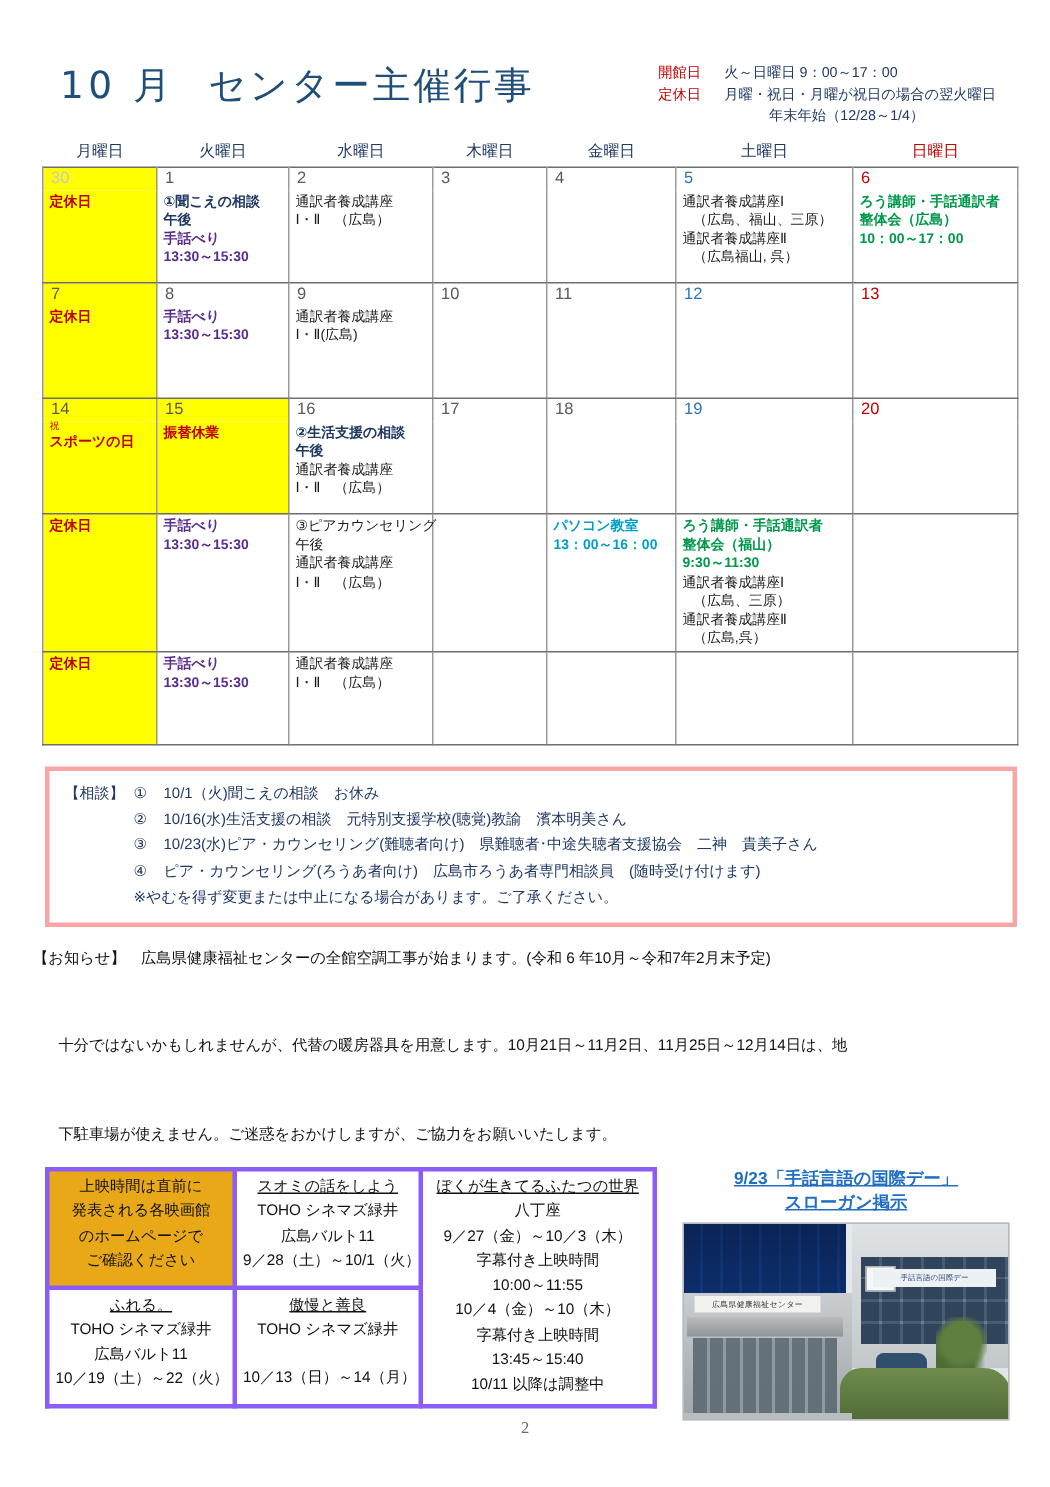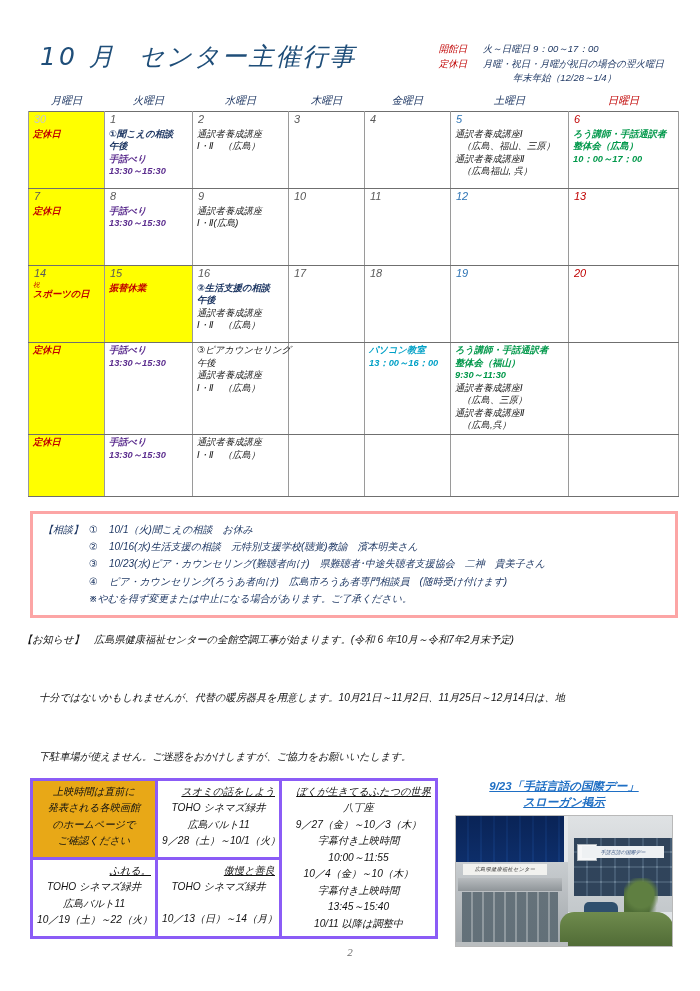--- a/index.html
+++ b/index.html
@@ -7,21 +7,21 @@
   body {
     width: 700px;
     height: 991px;
     background: #ffffff;
     font-family: "Liberation Sans", "DejaVu Sans", sans-serif;
     color: #111;
     position: relative;
     overflow: hidden;
   }
 
-  .page { position: relative; width: 700px; height: 771px; padding: 0; font-style: italic; }
+  .page { position: relative; width: 700px; height: 771px; padding: 0; }
 
   
   .header-row {
     display: flex;
     align-items: flex-start;
     padding: 34px 24px 0 40px;
   }
   .doc-title {
     font-size: 25px;
     color: #1f4e79;
@@ -149,21 +149,21 @@
   table.movies td {
     border: 3px solid #8b5cf6;
     vertical-align: top;
     padding: 3px 4px 4px 4px;
     font-size: 10.2px;
     line-height: 1.62;
     text-align: center;
     color: #111;
   }
   td.amber { background: #e8a817; text-align: center; font-size: 10.2px; line-height: 1.72; }
-  .m-title { text-decoration: underline; white-space: nowrap; text-align: right; }
+  .m-title { text-decoration: underline; white-space: nowrap; }
   .m-line { white-space: nowrap; }
   .m-blank { height: 15px; }
 
   .photo-col { margin-left: 10px; width: 232px; }
   .photo-head {
     color: #1f6fc4;
     font-size: 11.5px;
     line-height: 1.45;
     text-align: center;
     text-decoration: underline;

